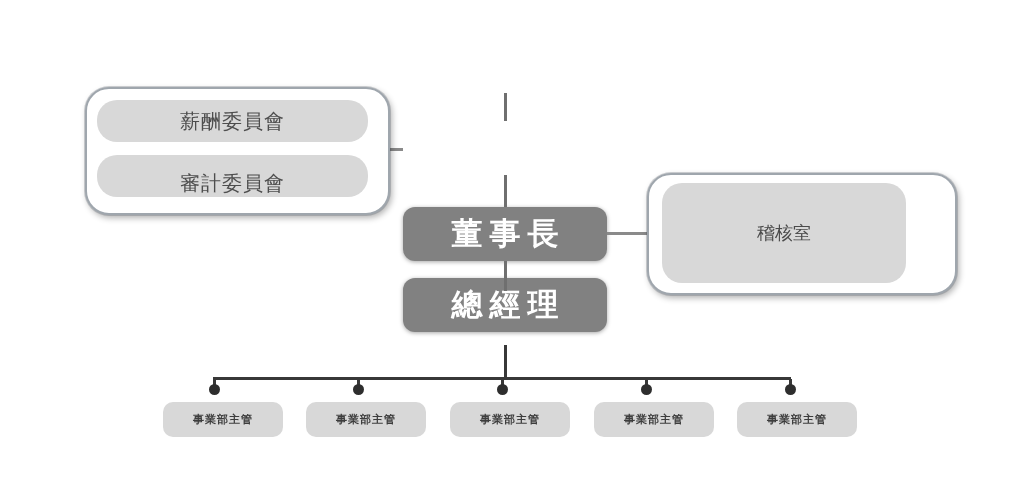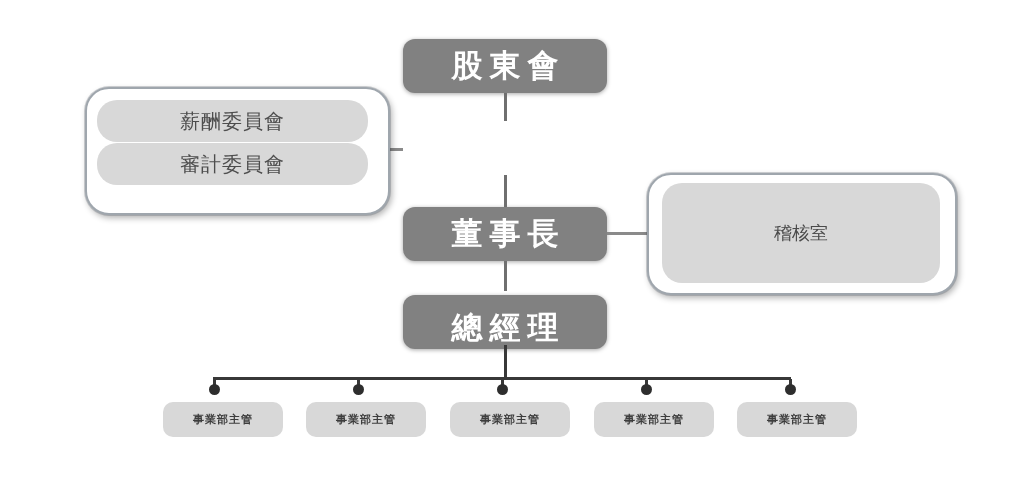--- a/index.html
+++ b/index.html
@@ -17,21 +17,21 @@
     display:flex;align-items:center;justify-content:center;
     box-shadow:0 1px 4px rgba(0,0,0,0.35);
   }
   .main-node span{
     color:#ffffff;font-size:31px;font-weight:bold;
     letter-spacing:7px;margin-right:-7px;white-space:nowrap;
   }
   #node-shareholders{top:39px;}
   #node-board{top:121px;}
   #node-chairman{top:207px;text-align:right;}
-  #node-gm{top:295px;align-items:flex-end;}
+  #node-gm{top:278px;}
 
   
   .vline{position:absolute;width:3px;background:#6f6f6f;}
   .vline-dark{position:absolute;width:3px;background:#383838;}
   .hstub{position:absolute;height:3px;background:#8a8a8a;}
   .hline-dark{position:absolute;height:3px;background:#383838;}
   .stem{position:absolute;width:3px;height:7px;background:#383838;}
   .dot{position:absolute;width:11px;height:11px;border-radius:50%;background:#2e2e2e;}
 
   
@@ -44,47 +44,44 @@
   #left-container{left:85px;top:87px;width:305px;height:128px;}
   #right-container{left:647px;top:173px;width:310px;height:122px;}
 
   .sub-box{
     position:absolute;background:#d8d8d8;border-radius:20px;
     display:flex;align-items:center;justify-content:center;
     flex-direction:column;
   }
   .committee{left:10px;width:271px;height:42px;}
   #committee-remuneration{top:11px;}
-  #committee-audit{top:54px;}
+  #committee-audit{top:66px;justify-content:flex-end;}
   .committee span{color:#4d4d4d;font-size:20px;letter-spacing:1px;}
 
-  #audit-office-box{left:13px;top:8px;width:278px;height:100px;}
+  #audit-office-box{left:13px;top:8px;width:244px;height:100px;}
   #audit-office-box .line{color:#4a4a4a;font-size:18px;line-height:26px;text-align:center;white-space:nowrap;}
 
   
   .bottom-node{
     position:absolute;top:402px;width:120px;height:35px;
     background:#d8d8d8;border-radius:10px;
     display:flex;align-items:center;justify-content:center;
   }
   .bottom-node span{color:#3d3d3d;font-size:11px;font-weight:bold;letter-spacing:1px;white-space:nowrap;}
   #bu-1{left:163px;}
   #bu-2{left:306px;}
   #bu-3{left:450px;}
   #bu-4{left:594px;}
   #bu-5{left:737px;}
 </style>
 </head>
 <body>
 
 <div id="stage">
 
-  <div class="main-node" id="node-shareholders">
-    <span>股東會</span>
-  </div>
   <div class="main-node" id="node-chairman">
     <span>董事長</span>
   </div>
   <div class="main-node" id="node-gm">
     <span>總經理</span>
   </div>
 
   <div class="vline" style="left:504px;top:93px;height:28px;"></div>
   <div class="vline" style="left:504px;top:175px;height:32px;"></div>
   <div class="vline" style="left:504px;top:261px;height:30px;"></div>

